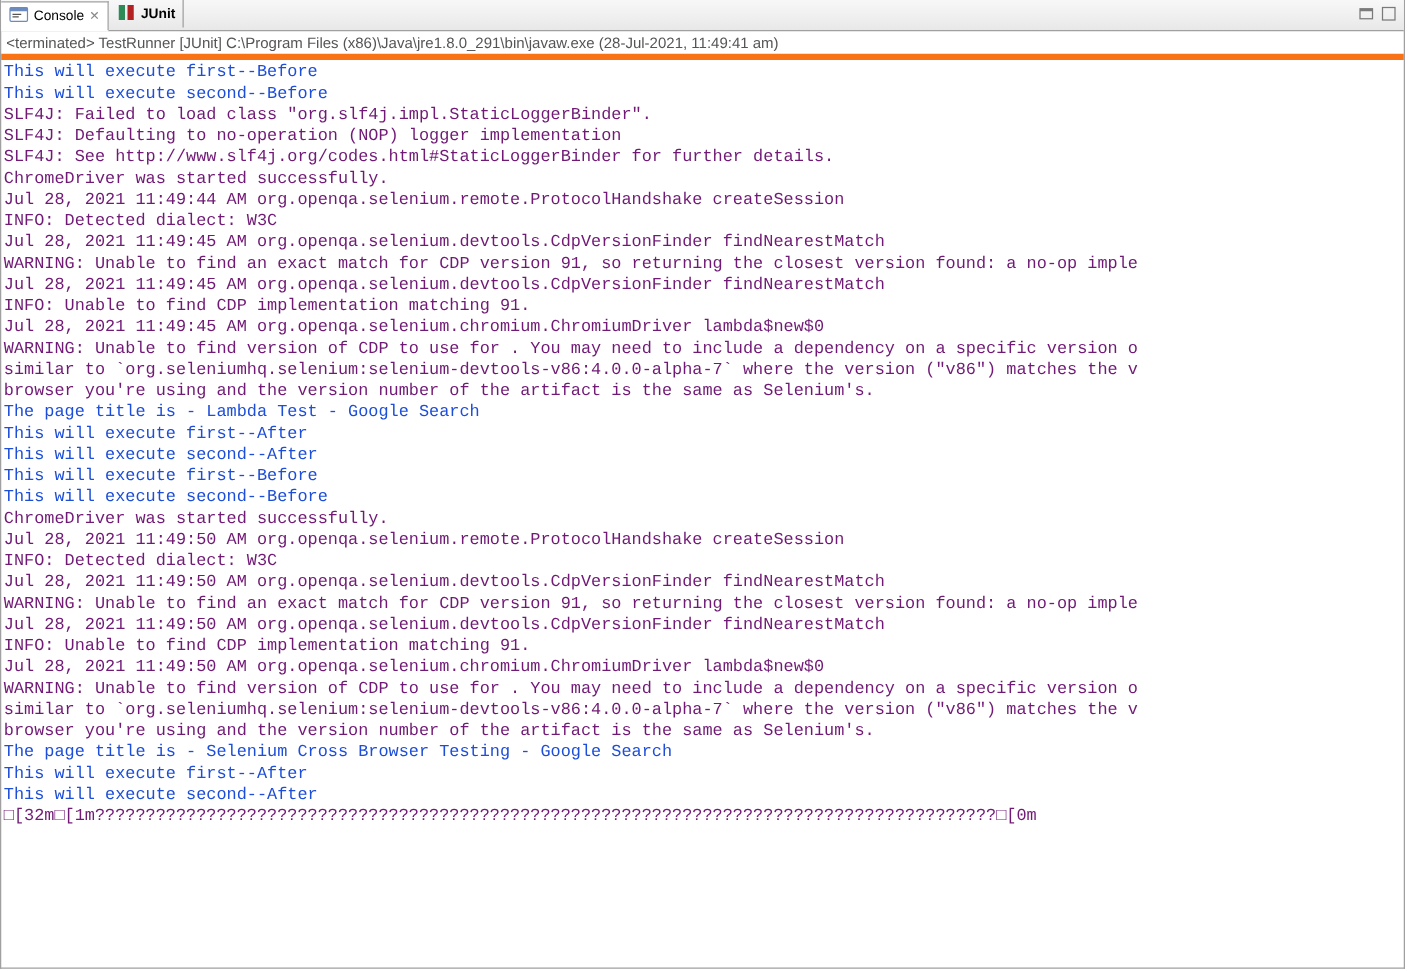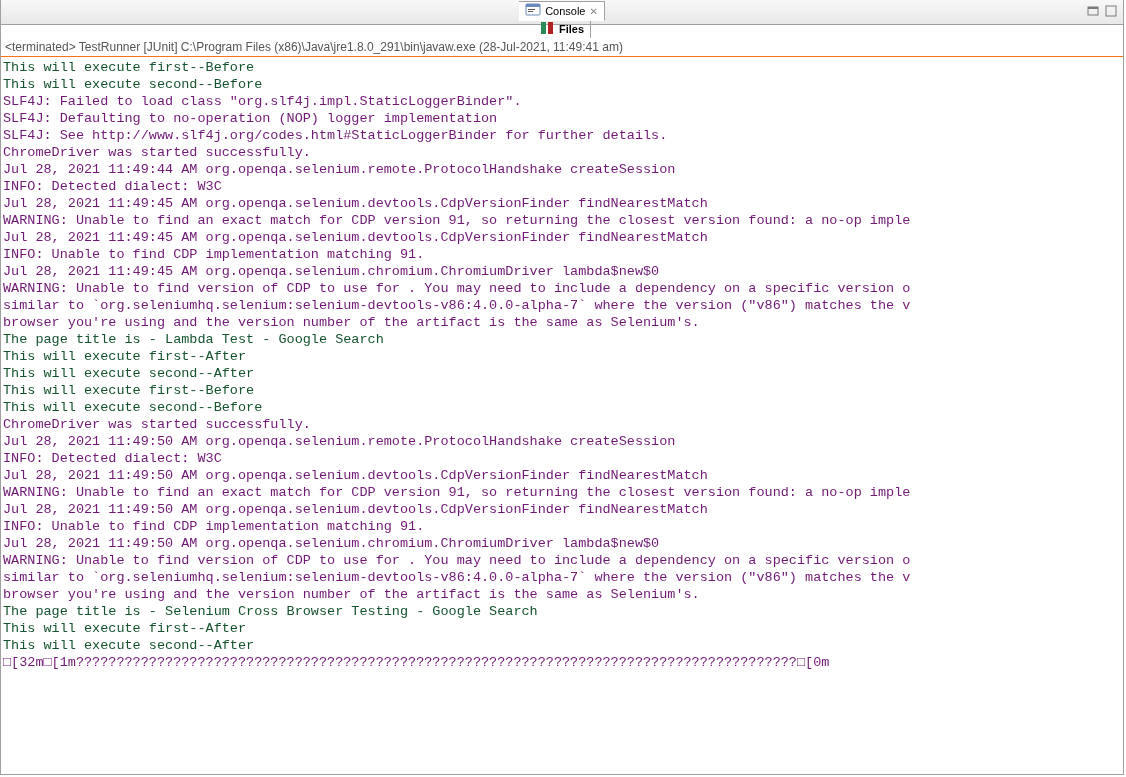--- a/index.html
+++ b/index.html
@@ -15,26 +15,24 @@
   .view-container {
     border: 1px solid #a0a0a0;
     border-top: none;
     width: 1124px;
     height: 775px;
     background: #ffffff;
     box-sizing: border-box;
   }
   .tab-bar {
     display: flex;
-    align-items: center;
     height: 24px;
     background: linear-gradient(#f8f8f8, #e8e8e8);
     border-bottom: 1px solid #a0a0a0;
     position: relative;
-    flex-direction: column;
   }
   .tab {
     display: flex;
     align-items: center;
     height: 22px;
     padding: 0 6px;
     border-right: 1px solid #a0a0a0;
     cursor: default;
     gap: 4px;
   }
@@ -63,35 +61,34 @@
     height: 16px;
     display: flex;
     align-items: center;
     justify-content: center;
     cursor: pointer;
   }
   .subheader {
     padding: 2px 4px;
     font-size: 12px;
     color: #555;
-    border-bottom: 1px solid #f97316;
+    border-bottom: 5px solid #f97316;
     font-family: Tahoma, sans-serif;
     white-space: nowrap;
     overflow: hidden;
-    margin-top: 13px;
   }
   .console-output {
     font-family: Consolas, "Courier New", monospace;
     font-size: 13.5px;
     line-height: 17px;
     padding: 2px 2px;
     white-space: pre;
     overflow: hidden;
   }
-  .line-out { color: #14532d; }
+  .line-out { color: #1d4ed8; }
   .line-err { color: #701a75; }
   .icon-svg { width: 16px; height: 16px; }
 </style>
 </head>
 <body>
 
 <div class="view-container">
 
   <div class="tab-bar">
     <div class="tab active">
@@ -106,21 +103,21 @@
       <span class="tab-label">Console</span>
       <span style="color:#888;font-size:10px;">✕</span>
     </div>
     <div class="tab">
       <span>
         <svg class="icon-svg" viewBox="0 0 16 16">
           <rect x="2" y="2" width="5" height="12" fill="#2e8b57"></rect>
           <rect x="9" y="2" width="5" height="12" fill="#b22222"></rect>
         </svg>
       </span>
-      <span class="tab-label bold">Files</span>
+      <span class="tab-label bold">JUnit</span>
     </div>
     <div class="tab-controls">
       <span title="Minimize">
         <svg width="14" height="14" viewBox="0 0 14 14">
           <rect x="2" y="3" width="10" height="8" fill="none" stroke="#7a7a7a" stroke-width="1"></rect>
           <rect x="2" y="3" width="10" height="2" fill="#7a7a7a"></rect>
         </svg>
       </span>
       <span title="Maximize">
         <svg width="14" height="14" viewBox="0 0 14 14">

